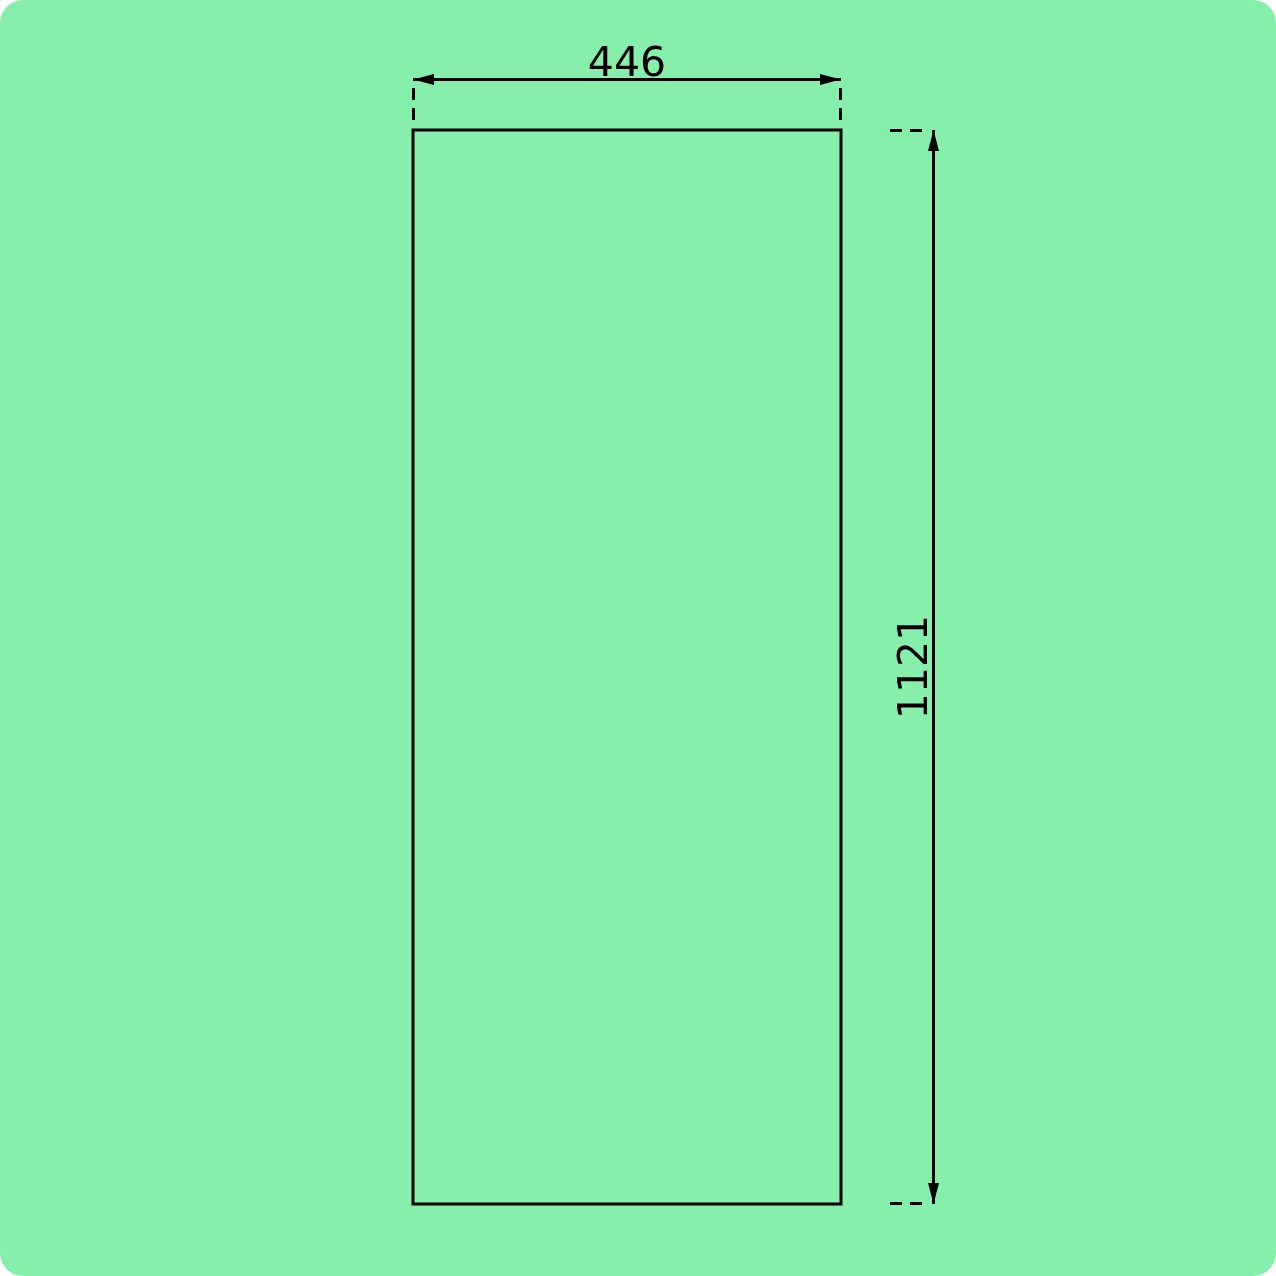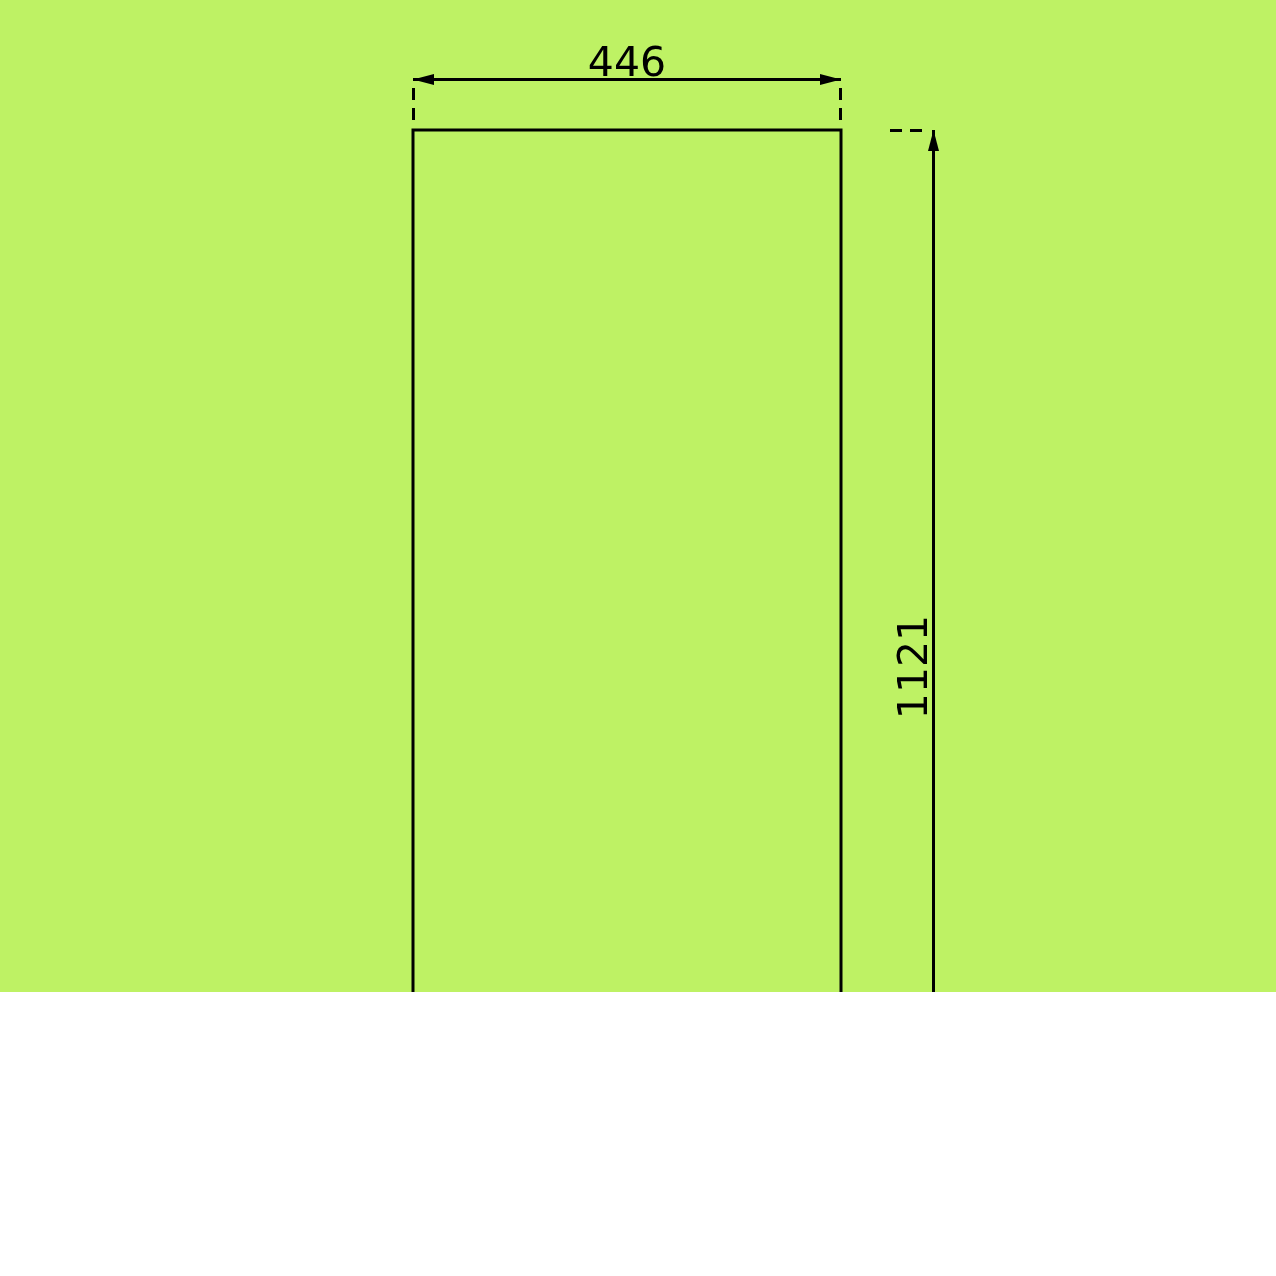--- a/index.html
+++ b/index.html
@@ -3,24 +3,25 @@
 <meta charset="utf-8">
 <style>
   html, body {
     margin: 0;
     padding: 0;
     background: #ffffff;
   }
   .canvas {
     position: relative;
     width: 1276px;
-    height: 992px;
-    background: #bef264;
+    height: 1276px;
+    background: #86efac;
     overflow: hidden;
     font-family: "DejaVu Sans", "Liberation Sans", sans-serif;
+    border-radius: 23px;
   }
   svg.drawing {
     display: block;
     width: 1276px;
     height: 1276px;
   }
   .dim-text {
     font-family: "DejaVu Sans", "Liberation Sans", sans-serif;
     font-size: 41px;
     fill: #000000;

